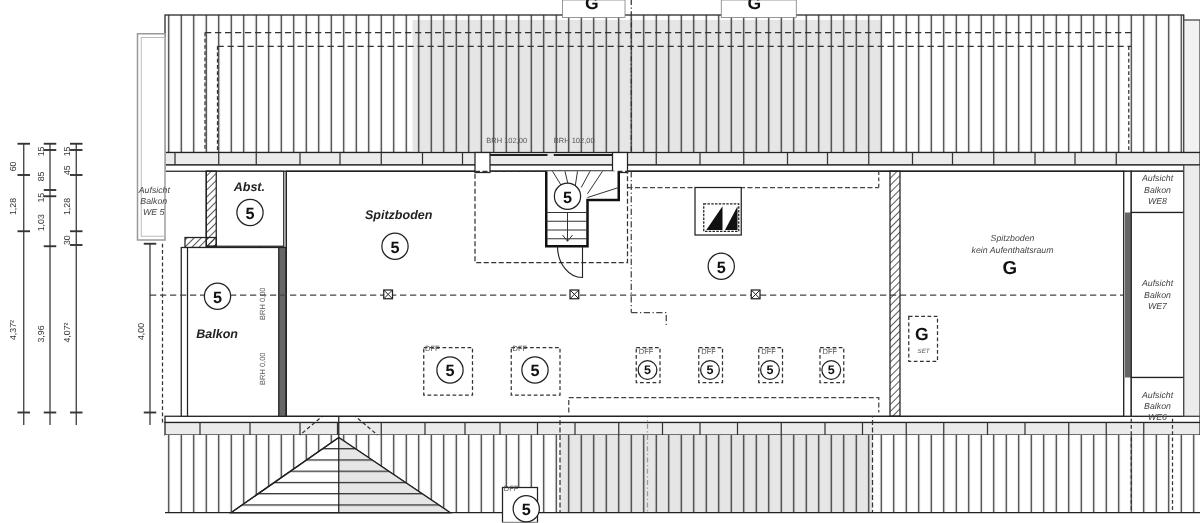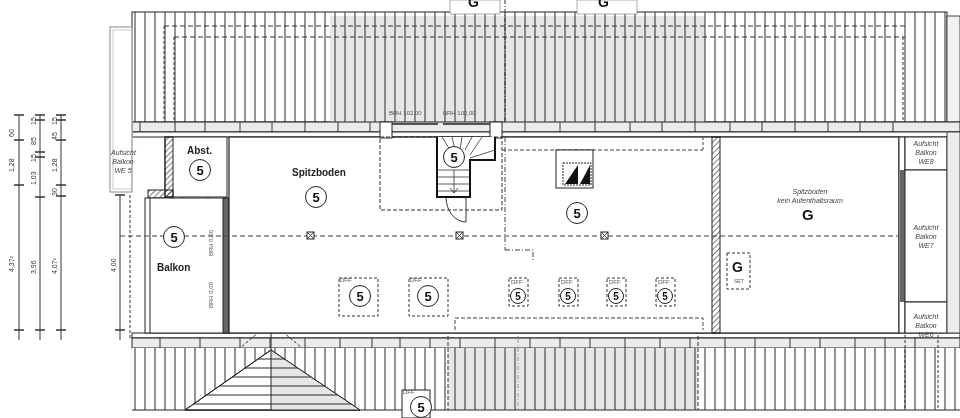--- a/index.html
+++ b/index.html
@@ -1,18 +1,18 @@
 <!DOCTYPE html>
 <html><head>
 <meta charset="utf-8">
 <style>
   html,body{margin:0;padding:0;background:#ffffff;}
   body{width:960px;height:418px;overflow:hidden;position:relative;font-family:"Liberation Sans",sans-serif;color:#1a1a1a;}
   svg{position:absolute;left:0;top:0;}
-  .lbl{position:absolute;font-family:"Liberation Sans",sans-serif;color:#222;white-space:nowrap;}
+  .lbl{position:absolute;font-family:"Liberation Sans",sans-serif;color:#222;white-space:nowrap;font-style:italic;}
   .room-b{font-weight:bold;font-size:10px;}
   .ital{font-style:italic;font-size:7px;color:#444;text-align:center;line-height:9px;}
   .circ{position:absolute;border:1.3px solid #222;border-radius:50%;background:#fff;display:flex;align-items:center;justify-content:center;font-weight:bold;color:#111;box-sizing:border-box;}
   .dff{position:absolute;font-size:6px;color:#555;}
   .bigG{position:absolute;font-weight:bold;color:#111;}
   .dim{position:absolute;font-size:7px;color:#333;transform:rotate(-90deg);transform-origin:left top;white-space:nowrap;}
   .brh{position:absolute;font-size:6px;color:#555;white-space:nowrap;}
 </style>
 </head>
 <body>

